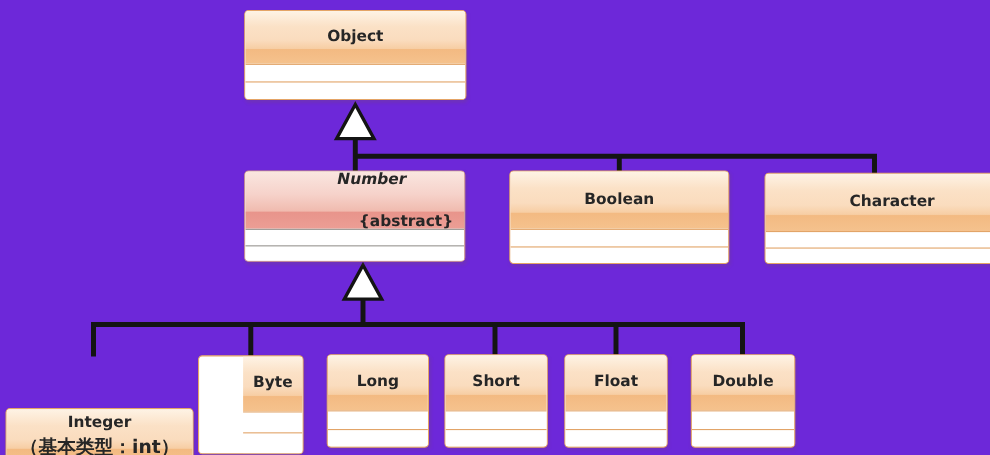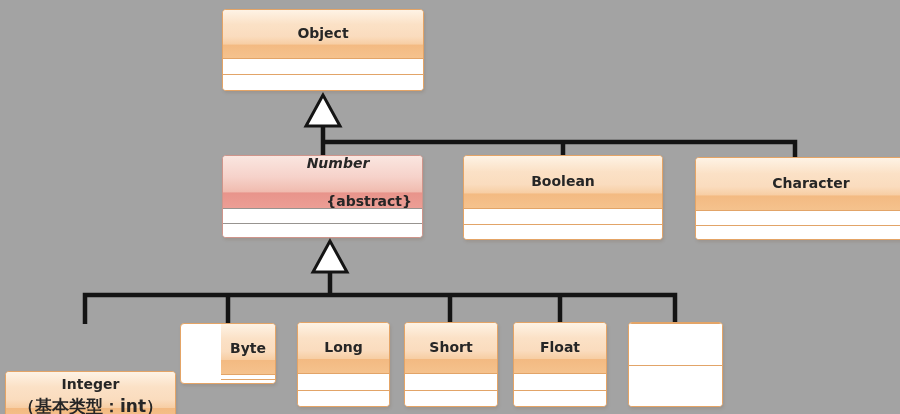--- a/index.html
+++ b/index.html
@@ -1,17 +1,17 @@
 <!DOCTYPE html>
 <html><head>
 <meta charset="utf-8">
 <style>
   html,body { margin:0; padding:0; background:#ffffff; }
   .stage {
-    position:relative; width:900px; height:414px; background:#a3a3a3;
+    position:relative; width:900px; height:414px; background:#6d28d9;
     font-family:"DejaVu Sans", "Liberation Sans", sans-serif;
     overflow:hidden;
   }
   .wires { position:absolute; left:0; top:0; width:900px; height:414px; z-index:1; }
 
   .box {
     position:absolute; z-index:2; display:flex; flex-direction:column;
     border-radius:4px; overflow:hidden; box-sizing:border-box;
     border:1.5px solid #E4A466;
     box-shadow:1px 2px 3px rgba(120,90,60,0.18);
@@ -41,21 +41,21 @@
   #box-object    { left:222px; top:9px;   width:202px; height:82px; }
   #box-object    .hdr { height:48px; }
   #box-number    { left:222px; top:155px; width:201px; height:83px; }
   #box-number    .hdr { height:52px; }
   #box-boolean   { left:463px; top:155px; width:200px; height:85px; }
   #box-boolean   .hdr { height:52px; }
   #box-character { left:695px; top:157px; width:232px; height:83px; }
   #box-character .hdr { height:52px; }
 
   #box-integer { left:5px;   top:323px; width:171px; height:85px;margin-top:48px; }
-  #box-byte    { left:180px; top:323px; width:96px;  height:61px;padding-left:40px; }
+  #box-byte    { left:180px; top:323px; width:96px;  height:90px;padding-left:40px; }
   #box-long    { left:297px; top:322px; width:93px;  height:85px; }
   #box-short   { left:404px; top:322px; width:94px;  height:85px; }
   #box-float   { left:513px; top:322px; width:94px;  height:85px; }
   #box-double  { left:628px; top:322px; width:95px;  height:85px; }
   #box-integer .hdr, #box-byte .hdr, #box-long .hdr,
   #box-short .hdr, #box-float .hdr, #box-double .hdr { height:50px; }
 </style>
 </head>
 <body>
 
@@ -144,17 +144,20 @@
 
   <div class="box" id="box-float">
     <div class="hdr">
       <div class="name">Float</div>
     </div>
     <div class="cmp"></div>
     <div class="cmp"></div>
   </div>
 
   <div class="box" id="box-double">
+    <div class="hdr">
+      <div class="name">Double</div>
+    </div>
     <div class="cmp"></div>
     <div class="cmp"></div>
   </div>
 
 </div>
 
 </body></html>

